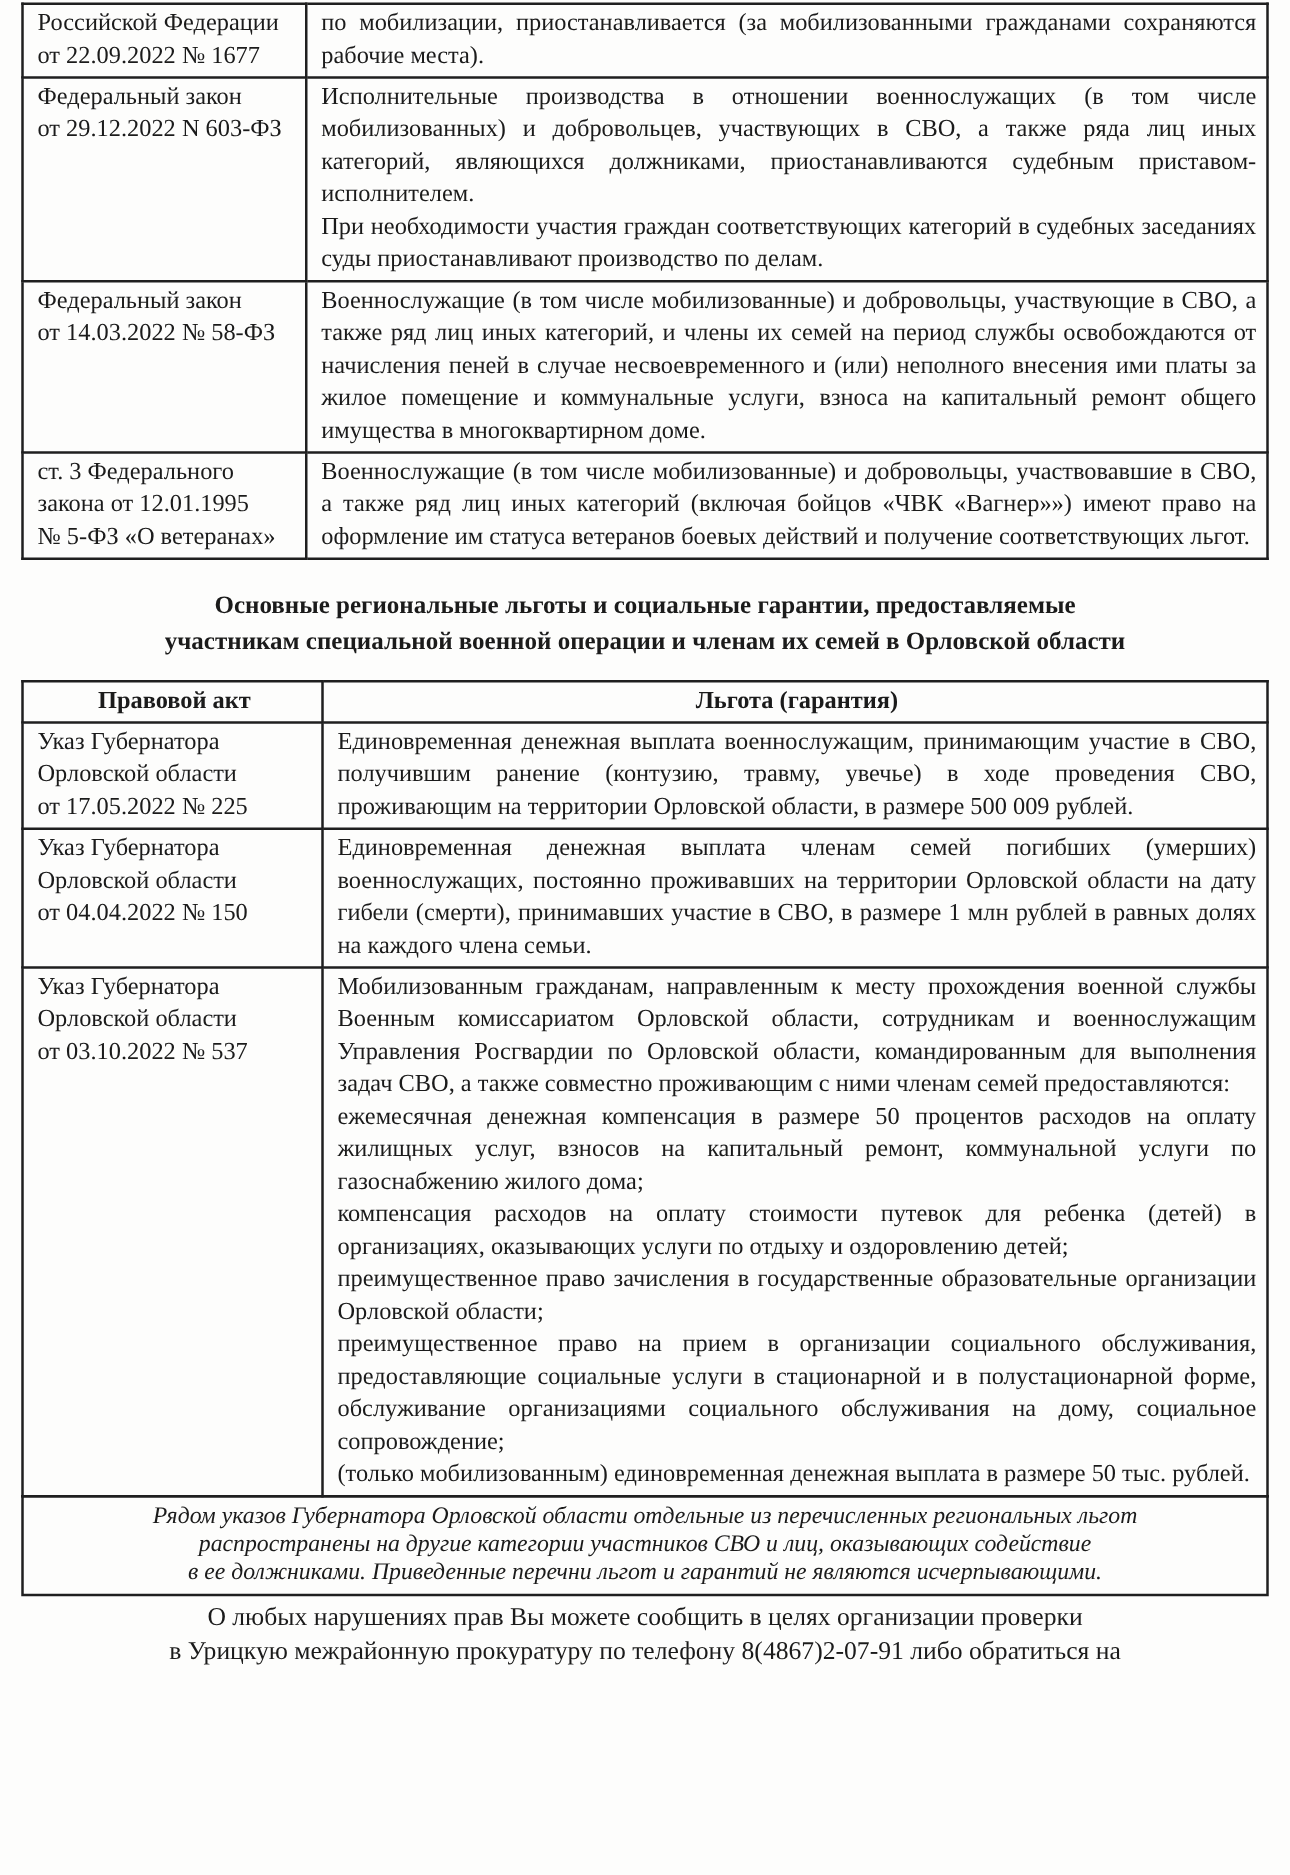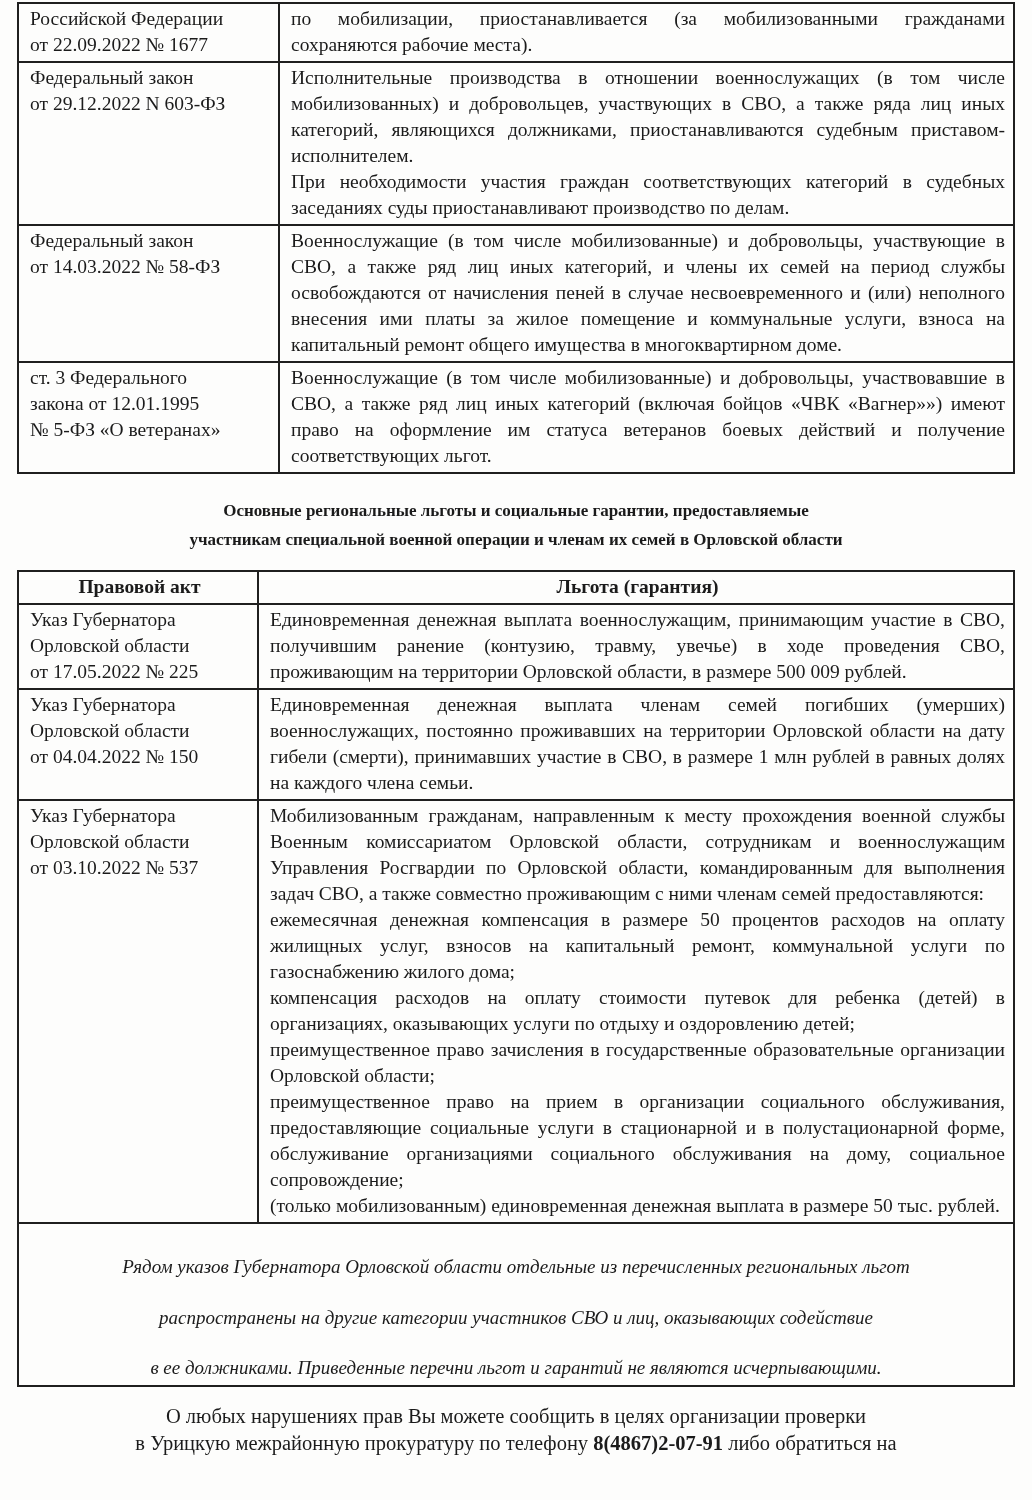--- a/index.html
+++ b/index.html
@@ -23,21 +23,21 @@
     table-layout: fixed;
   }
   table.doc-table td, table.doc-table th {
     border: 2px solid #1f1f1f;
     vertical-align: top;
     padding: 2px 8px 3px 11px;
     font-size: 19.5px;
     line-height: 26px;
   }
   td.act-cell {
-    width: 261px;
+    width: 227px;
     font-size: 20px;
     white-space: pre-line;
     text-align: left;
   }
   td.benefit-cell {
     text-align: justify;
   }
   td.benefit-cell p { margin: 0; }
   th.hdr {
     text-align: center;
@@ -45,44 +45,44 @@
     font-size: 20.5px;
     padding: 4px 4px 5px 4px;
     vertical-align: middle;
   }
   th.hdr-act { width: 240px; }
   .section-heading {
     width: 998px;
     margin: 22px 0 16px 0;
     text-align: center;
     font-weight: bold;
-    font-size: 17px;
+    font-size: 20px;
     line-height: 29px;
     white-space: pre-line;
   }
   .note-box {
     width: 998px;
     margin-top: -2px;
     border: 2px solid #1f1f1f;
     padding: 4px 10px 5px 10px;
     font-style: italic;
     font-size: 19px;
     line-height: 22.5px;
     text-align: center;
   }
-  .note-line { white-space: nowrap; margin-top: 28px; }
+  .note-line { white-space: nowrap; }
   .underlined { }
   .footer-para {
     width: 998px;
-    margin-top: 16px;
+    margin-top: 4px;
     text-align: center;
     font-size: 20.5px;
     line-height: 27px;
   }
-  .bold { font-weight: bold; }
+  .bold { font-weight: normal; }
 </style>
 </head>
 <body>
 
 <div class="page">
 
   <table class="doc-table">
     <tbody>
       <tr>
         <td class="act-cell">Российской Федерации

